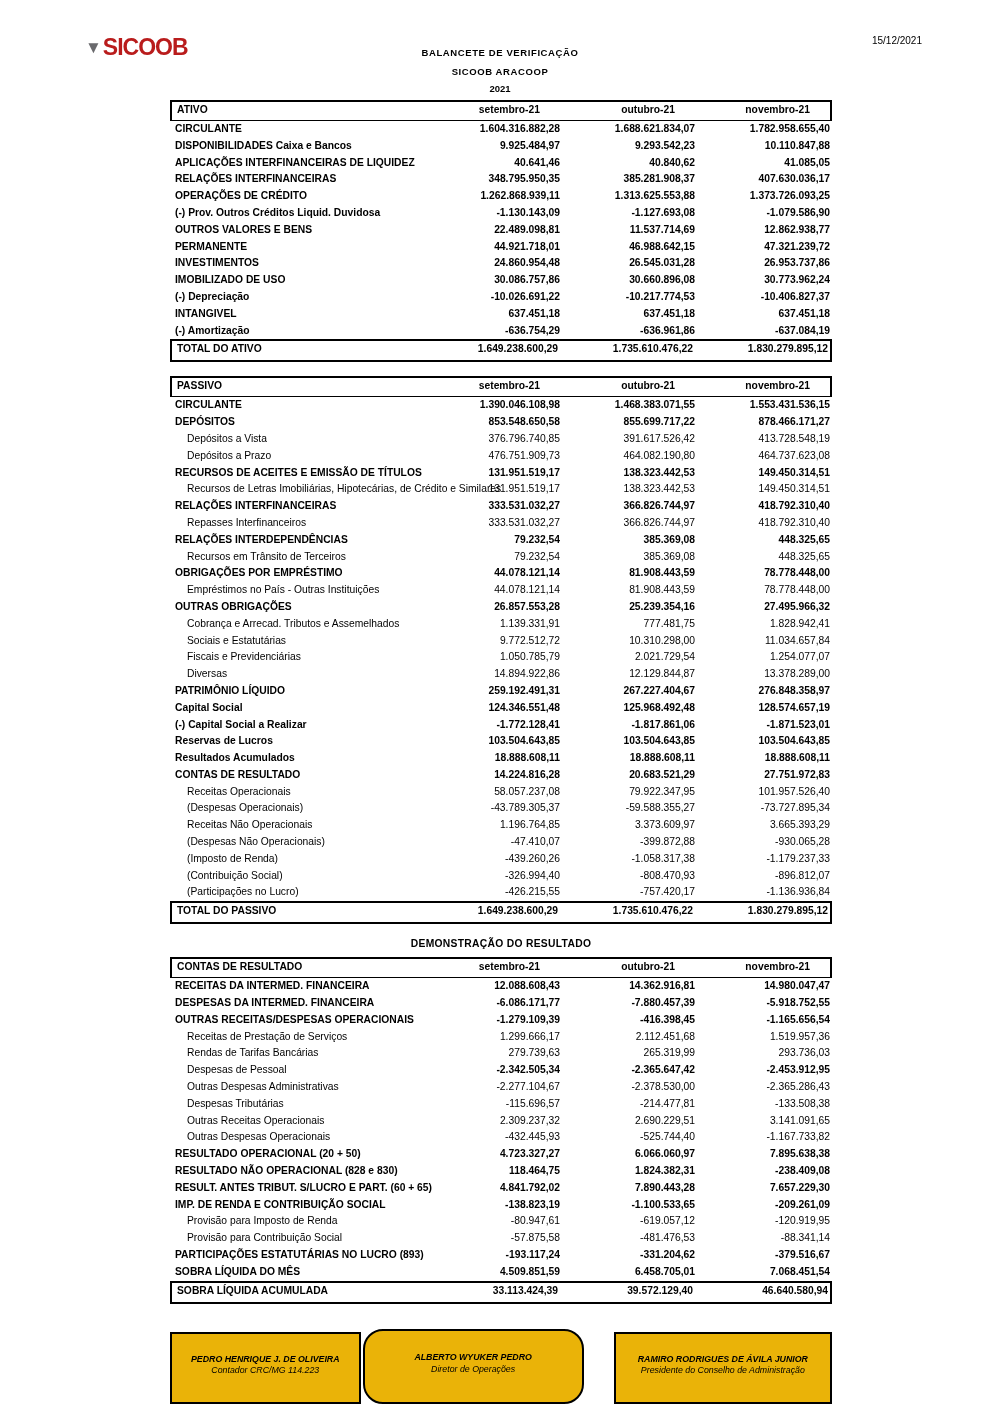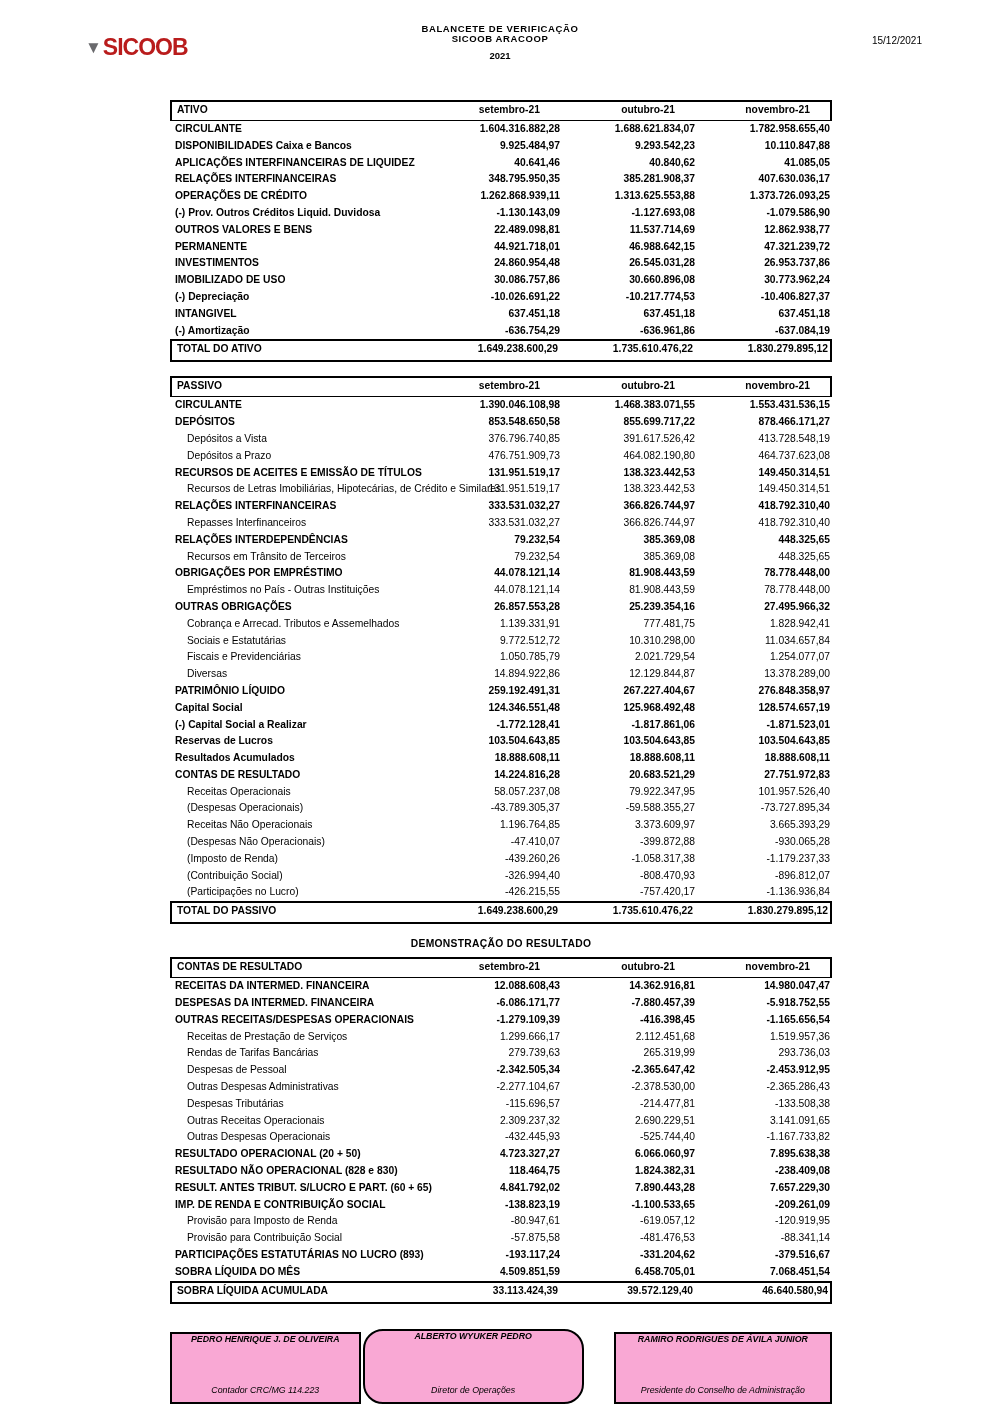--- a/index.html
+++ b/index.html
@@ -8,23 +8,23 @@
     font-family:"Liberation Sans", sans-serif;color:#000;
     -webkit-font-smoothing:antialiased;
   }
   .page{position:absolute;inset:0;}
 
   
   .doc-header{position:absolute;top:0;left:0;right:0;height:100px;}
   .logo{position:absolute;left:85px;top:34px;display:flex;align-items:center;}
   .logo-mark{font-size:17px;color:#6a6a6d;margin-right:1px;line-height:1;}
   .logo-text{font-size:23px;font-weight:bold;color:#b91c1c;letter-spacing:-1px;}
-  .title-block{position:absolute;left:0;right:0;top:24px;text-align:center;}
+  .title-block{position:absolute;left:0;right:0;top:48px;text-align:center;}
   .doc-title{font-size:9.5px;font-weight:bold;letter-spacing:.6px;line-height:1;}
-  .doc-subtitle{font-size:9.5px;font-weight:bold;letter-spacing:.6px;line-height:1;}
+  .doc-subtitle{font-size:9.5px;font-weight:bold;letter-spacing:.6px;margin-top:9px;line-height:1;}
   .doc-year{font-size:9.5px;font-weight:bold;margin-top:8px;line-height:1;}
   .doc-date{position:absolute;right:78px;top:36px;font-size:10px;line-height:1;}
 
   
   .tables{position:absolute;left:170px;top:100px;width:662px;}
   .fin-table{width:100%;}
   .trow{display:flex;height:16.8px;line-height:16.8px;font-size:10.3px;white-space:nowrap;}
   .cell{box-sizing:border-box;}
   .lbl{flex:1 1 0;min-width:0;overflow:visible;padding-left:5px;}
   .val{width:135px;flex:0 0 135px;text-align:right;padding-right:2px;}
@@ -35,21 +35,21 @@
   .trow.sub{font-weight:normal;}
   .trow.sub .lbl{padding-left:17px;}
   .trow.subbv{font-weight:normal;}
   .trow.subbv .lbl{padding-left:17px;}
   .trow.subbv .val{font-weight:bold;}
   .tbl-gap{height:14px;}
   .dre-title{text-align:center;font-size:10.3px;font-weight:bold;margin-top:13px;margin-bottom:6px;line-height:14px;letter-spacing:.3px;}
 
   
   .signatures{position:absolute;left:170px;top:1329px;width:662px;display:flex;column-gap:2px;align-items:flex-end;}
-  .sig-box{border:2px solid #000;height:72px;box-sizing:border-box;display:flex;flex-direction:column;justify-content:space-between;align-items:center;padding-bottom:5px;background:#f9a8d4;}
+  .sig-box{border:2px solid #000;height:72px;box-sizing:border-box;display:flex;flex-direction:column;justify-content:center;align-items:center;padding-bottom:5px;background:#eab308;}
   .sig-box.s1{width:199px;}
   .sig-box.s2{width:231px;height:75px;border-radius:20px;}
   .sig-box.s3{width:228px;margin-left:28px;}
   .sig-name{font-size:8.8px;font-weight:bold;font-style:italic;line-height:1.2;}
   .sig-title{font-size:8.8px;font-style:italic;line-height:1.5;}
 </style>
 </head>
 <body>
 
 <div class="page">

